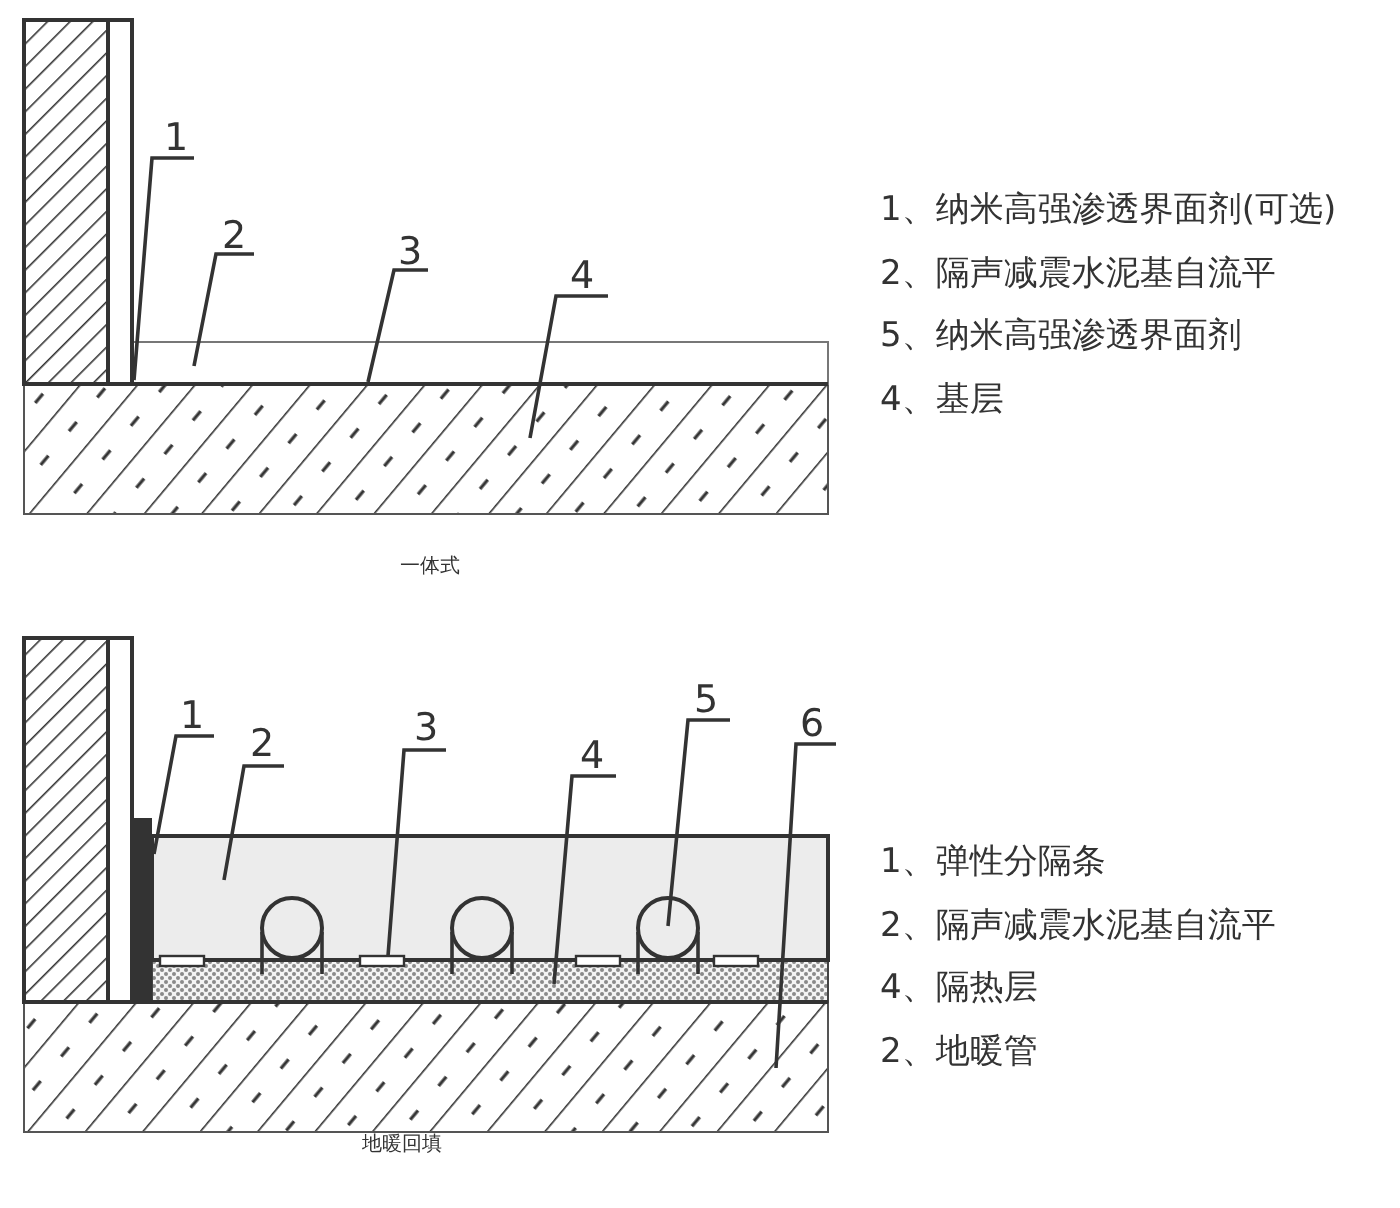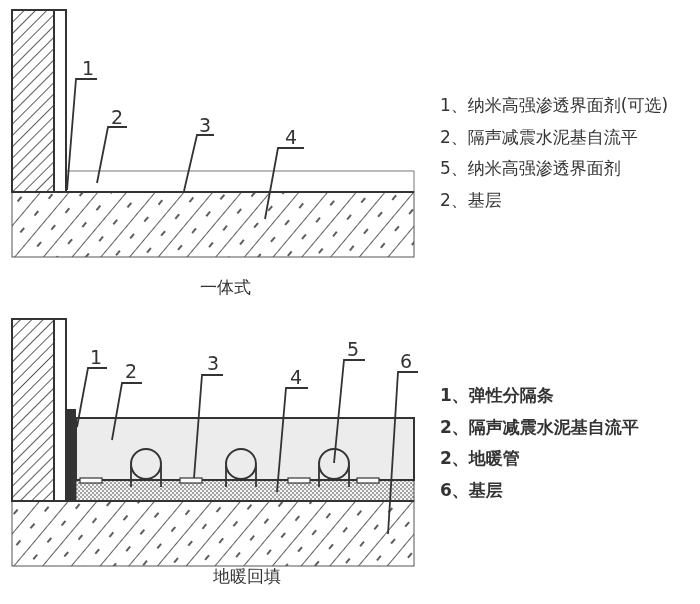--- a/index.html
+++ b/index.html
@@ -1,19 +1,19 @@
 <!DOCTYPE html>
 <html><head>
 <meta charset="utf-8">
 <style>
   html, body { margin:0; padding:0; background:#ffffff; }
   body { width:700px; height:604px; position:relative; overflow:hidden; font-family:"DejaVu Sans", sans-serif; color:#333; }
   svg { position:absolute; left:0; top:0; }
   .legend { position:absolute; left:440px; font-size:17px; line-height:31.5px; color:#333; white-space:nowrap; }
-  .caption { position:absolute; font-size:17px; color:#333; }
+  .caption { position:absolute; font-size:10px; color:#333; }
   .lbl { font-family:"DejaVu Sans", sans-serif; font-size:19px; fill:#333; }
 </style>
 </head>
 <body>
 
 <svg width="700" height="604" viewBox="0 0 700 604">
   <defs>
     <pattern id="wallHatch" patternUnits="userSpaceOnUse" width="8" height="8" patternTransform="rotate(45)">
       <line x1="0" y1="0" x2="0" y2="8" stroke="#333" stroke-width="1.6"></line>
     </pattern>
@@ -112,27 +112,27 @@
       <text class="lbl" x="347" y="356">5</text>
     </g>
     <g>
       <polyline points="388,534 398,372 418,372" fill="none" stroke="#333" stroke-width="1.8"></polyline>
       <text class="lbl" x="400" y="368">6</text>
     </g>
   </g>
 </svg>
 
 <div class="caption" style="left:200px; top:276px;">一体式</div>
-<div class="caption" style="left:181px; top:565px;margin-left:32px;">地暖回填</div>
+<div class="caption" style="left:181px; top:565px;">地暖回填</div>
 
 <div class="legend" style="top:90px;">
   <div>1、纳米高强渗透界面剂(可选)</div>
   <div>2、隔声减震水泥基自流平</div>
   <div>5、纳米高强渗透界面剂</div>
-  <div>2、基层</div>
+  <div>4、基层</div>
 </div>
 
-<div class="legend" style="top:380px;font-weight:bold;">
+<div class="legend" style="top:416px;">
   <div>1、弹性分隔条</div>
   <div>2、隔声减震水泥基自流平</div>
+  <div>4、隔热层</div>
   <div>2、地暖管</div>
-  <div>6、基层</div>
 </div>
 
 </body></html>

